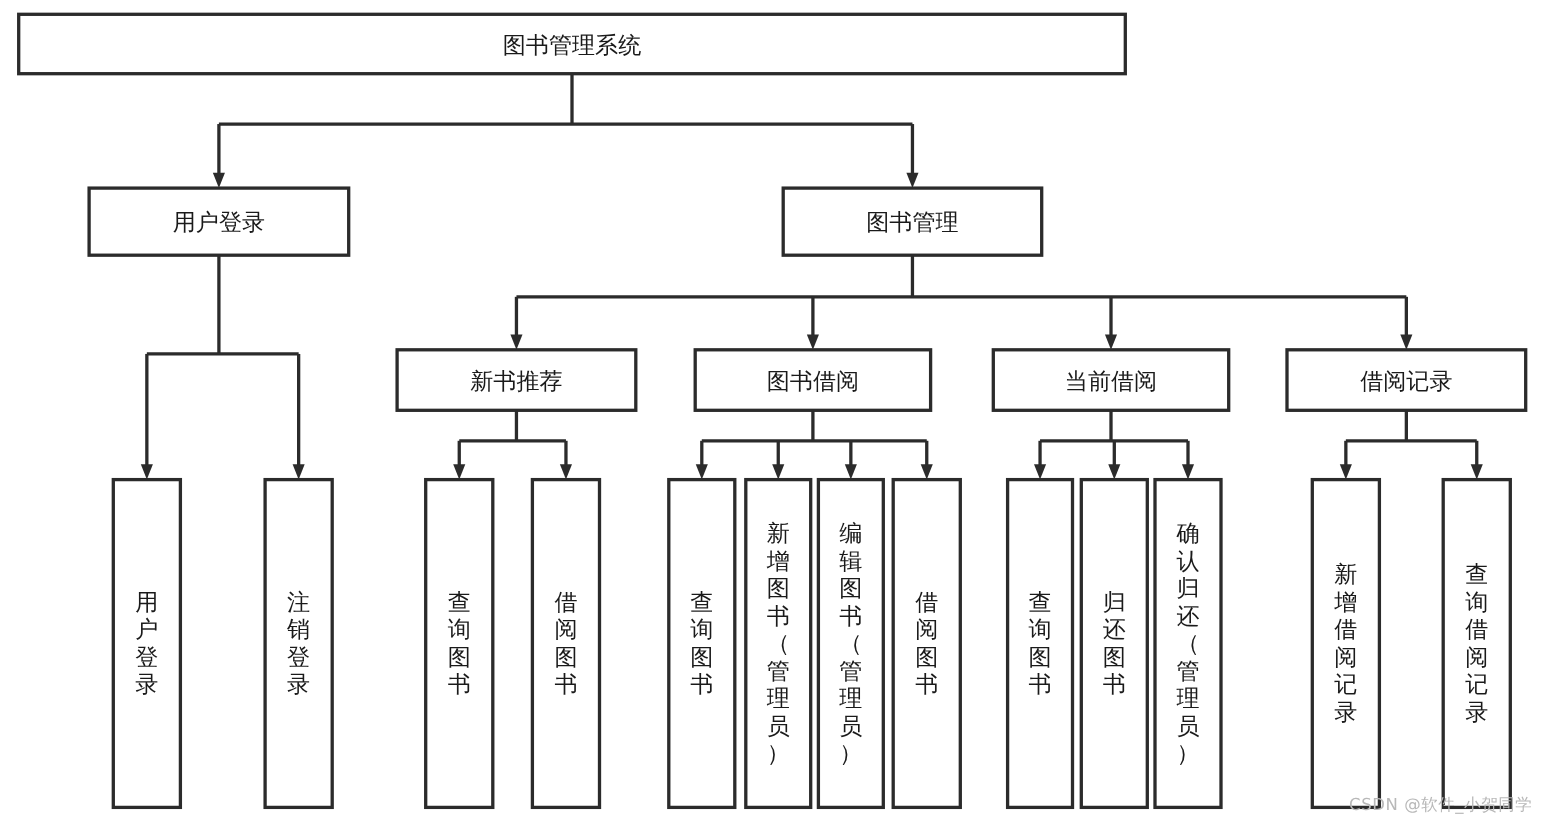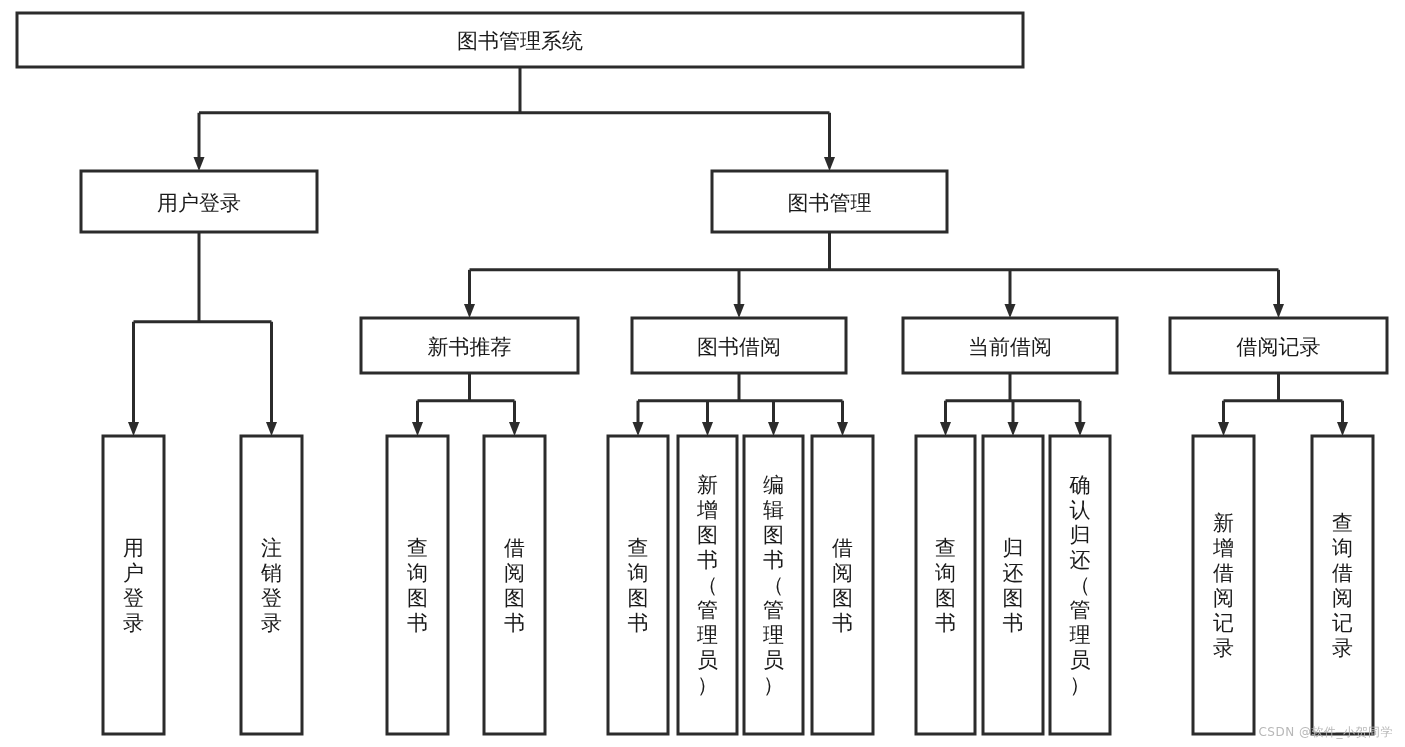--- a/index.html
+++ b/index.html
@@ -54,21 +54,21 @@
     font-family: "DejaVu Sans", "Liberation Sans", sans-serif;
     font-size: 21px;
     fill: #1a1a1a;
     text-anchor: middle;
   }
   .watermark {
     position: absolute;
     right: 12px;
     bottom: 6px;
     font-family: "DejaVu Sans", "Liberation Sans", sans-serif;
-    font-size: 12px;
+    font-size: 15px;
     color: #b8b8b8;
     white-space: nowrap;
     pointer-events: none;
     letter-spacing: 0.5px;
     margin-top: 12px;
   }
 </style>
 </head>
 <body>
 

